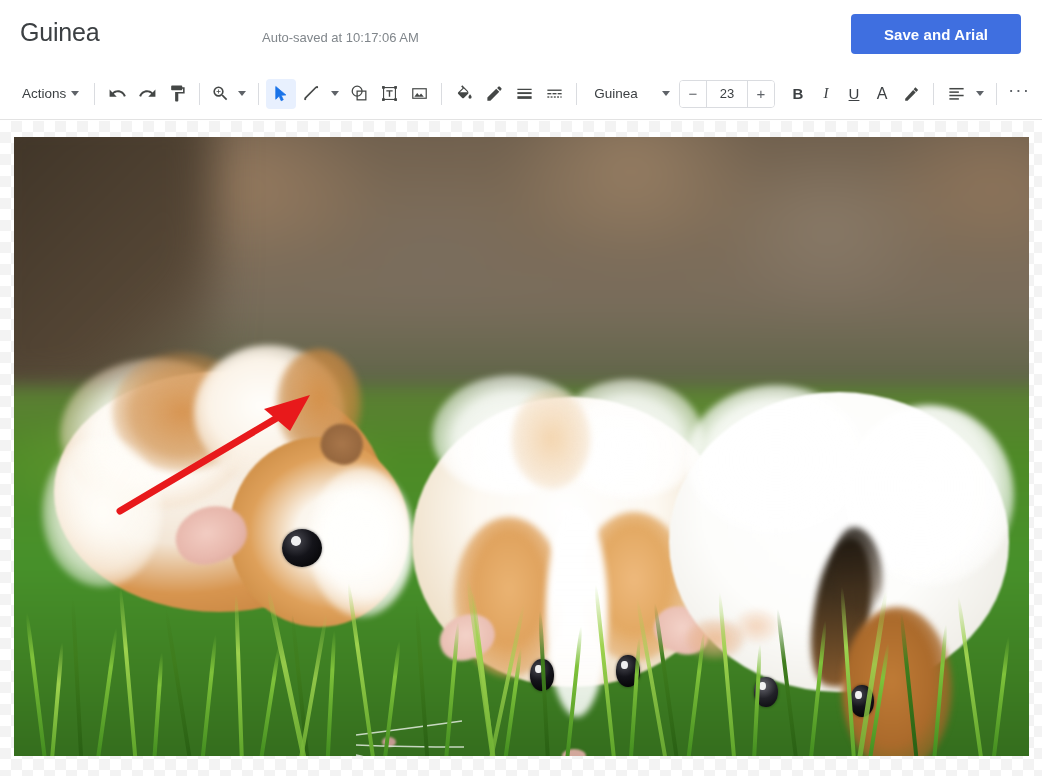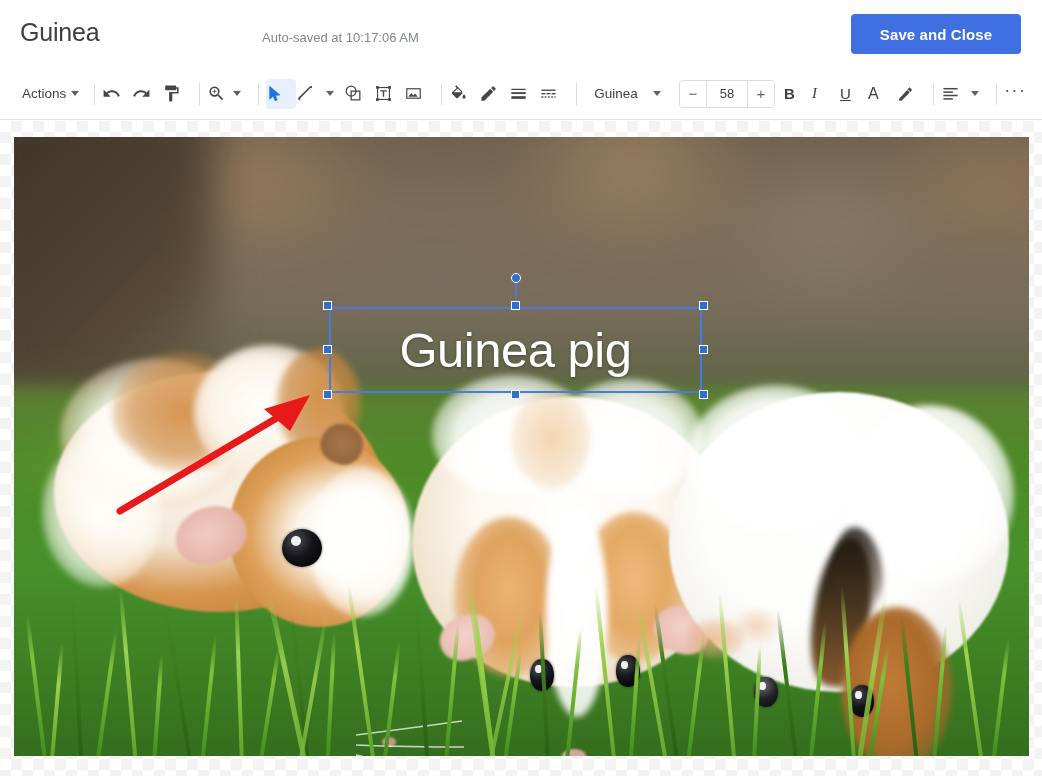--- a/index.html
+++ b/index.html
@@ -40,21 +40,21 @@
 
   
   .toolbar {
     position: absolute; left: 0; top: 68px;
     width: 1042px; height: 52px;
     background: #ffffff;
     border-bottom: 1px solid #e3e3e3;
     display: flex; align-items: center;
   }
   .tb-item {
-    display: flex; align-items: center; 
+    display: flex; align-items: center; justify-content: center;
     height: 30px; border-radius: 4px;
     cursor: pointer; color: #444746;
     flex: none;
   }
   .tb-btn { width: 30px; }
   .tb-actions {
     padding: 0 8px; font-size: 13.5px; color: #3c4043;
     gap: 5px; margin-left: 14px;
   }
   .tb-sep {
@@ -234,21 +234,21 @@
 
   
   .red-arrow { position: absolute; left: 100px; top: 250px; pointer-events: none; }
 </style>
 </head>
 <body>
 
 <div class="header">
   <div class="doc-title">Guinea</div>
   <div class="autosave">Auto-saved at 10:17:06 AM</div>
-  <button class="save-close-btn">Save and Close</button>
+  <button class="save-close-btn">Save and Arial</button>
 </div>
 
 <div class="toolbar">
 
   <div class="tb-item tb-actions">
     <span>Actions</span>
     <span class="caret"></span>
   </div>
 
   <div class="tb-sep"></div>
@@ -372,21 +372,21 @@
 
   <div class="font-name">
     <span>Guinea</span>
   </div>
   <div class="tb-item font-caret-btn">
     <span class="caret"></span>
   </div>
 
   <div class="size-group">
     <div class="size-btn">−</div>
-    <div class="size-val">58</div>
+    <div class="size-val">23</div>
     <div class="size-btn">+</div>
   </div>
 
   <div style="width:14px"></div>
 
   <div class="tb-item text-btn b-btn">B</div>
   <div class="tb-item text-btn i-btn">I</div>
   <div class="tb-item text-btn u-btn">U</div>
   <div class="tb-item text-btn a-btn">A</div>
 
@@ -567,36 +567,20 @@
 
     <div class="grass-blades" style="height:300px; bottom:-40px;">
       <div class="blade l" style="left:27%; height:215px; width:5px; transform: rotate(-12deg); opacity:.9;"></div>
       <div class="blade l" style="left:29%; height:190px; width:4px; transform: rotate(10deg); opacity:.85;"></div>
       <div class="blade l" style="left:46%; height:225px; width:5px; transform: rotate(-8deg); opacity:.88;"></div>
       <div class="blade l" style="left:48%; height:200px; width:4px; transform: rotate(12deg); opacity:.8;"></div>
       <div class="blade l" style="left:63%; height:205px; width:4px; transform: rotate(-10deg); opacity:.82;"></div>
       <div class="blade l" style="left:84%; height:212px; width:5px; transform: rotate(9deg); opacity:.85;"></div>
     </div>
 
-    <div class="textbox">
-      <div class="tb-rect"></div>
-      <div class="tb-label">Guinea pig</div>
-
-      <div class="rot-stem"></div>
-      <div class="rot-knob"></div>
-
-      <div class="handle" style="left:-6px;  top:-6px;"></div>
-      <div class="handle" style="left:50%; margin-left:-5px; top:-6px;"></div>
-      <div class="handle" style="right:-6px; top:-6px;"></div>
-      <div class="handle" style="left:-6px;  top:50%; margin-top:-5px;"></div>
-      <div class="handle" style="right:-6px; top:50%; margin-top:-5px;"></div>
-      <div class="handle" style="left:-6px;  bottom:-6px;"></div>
-      <div class="handle" style="left:50%; margin-left:-5px; bottom:-6px;"></div>
-      <div class="handle" style="right:-6px; bottom:-6px;"></div>
-    </div>
 
     <svg class="red-arrow" width="210" height="130" viewBox="0 0 210 130">
       <line x1="6" y1="124" x2="178" y2="22" stroke="#e8191b" stroke-width="7" stroke-linecap="round"></line>
       <polygon points="196,8 150,22 176,44" fill="#e8191b"></polygon>
     </svg>
 
   </div>
 </div>
 
 </body></html>

